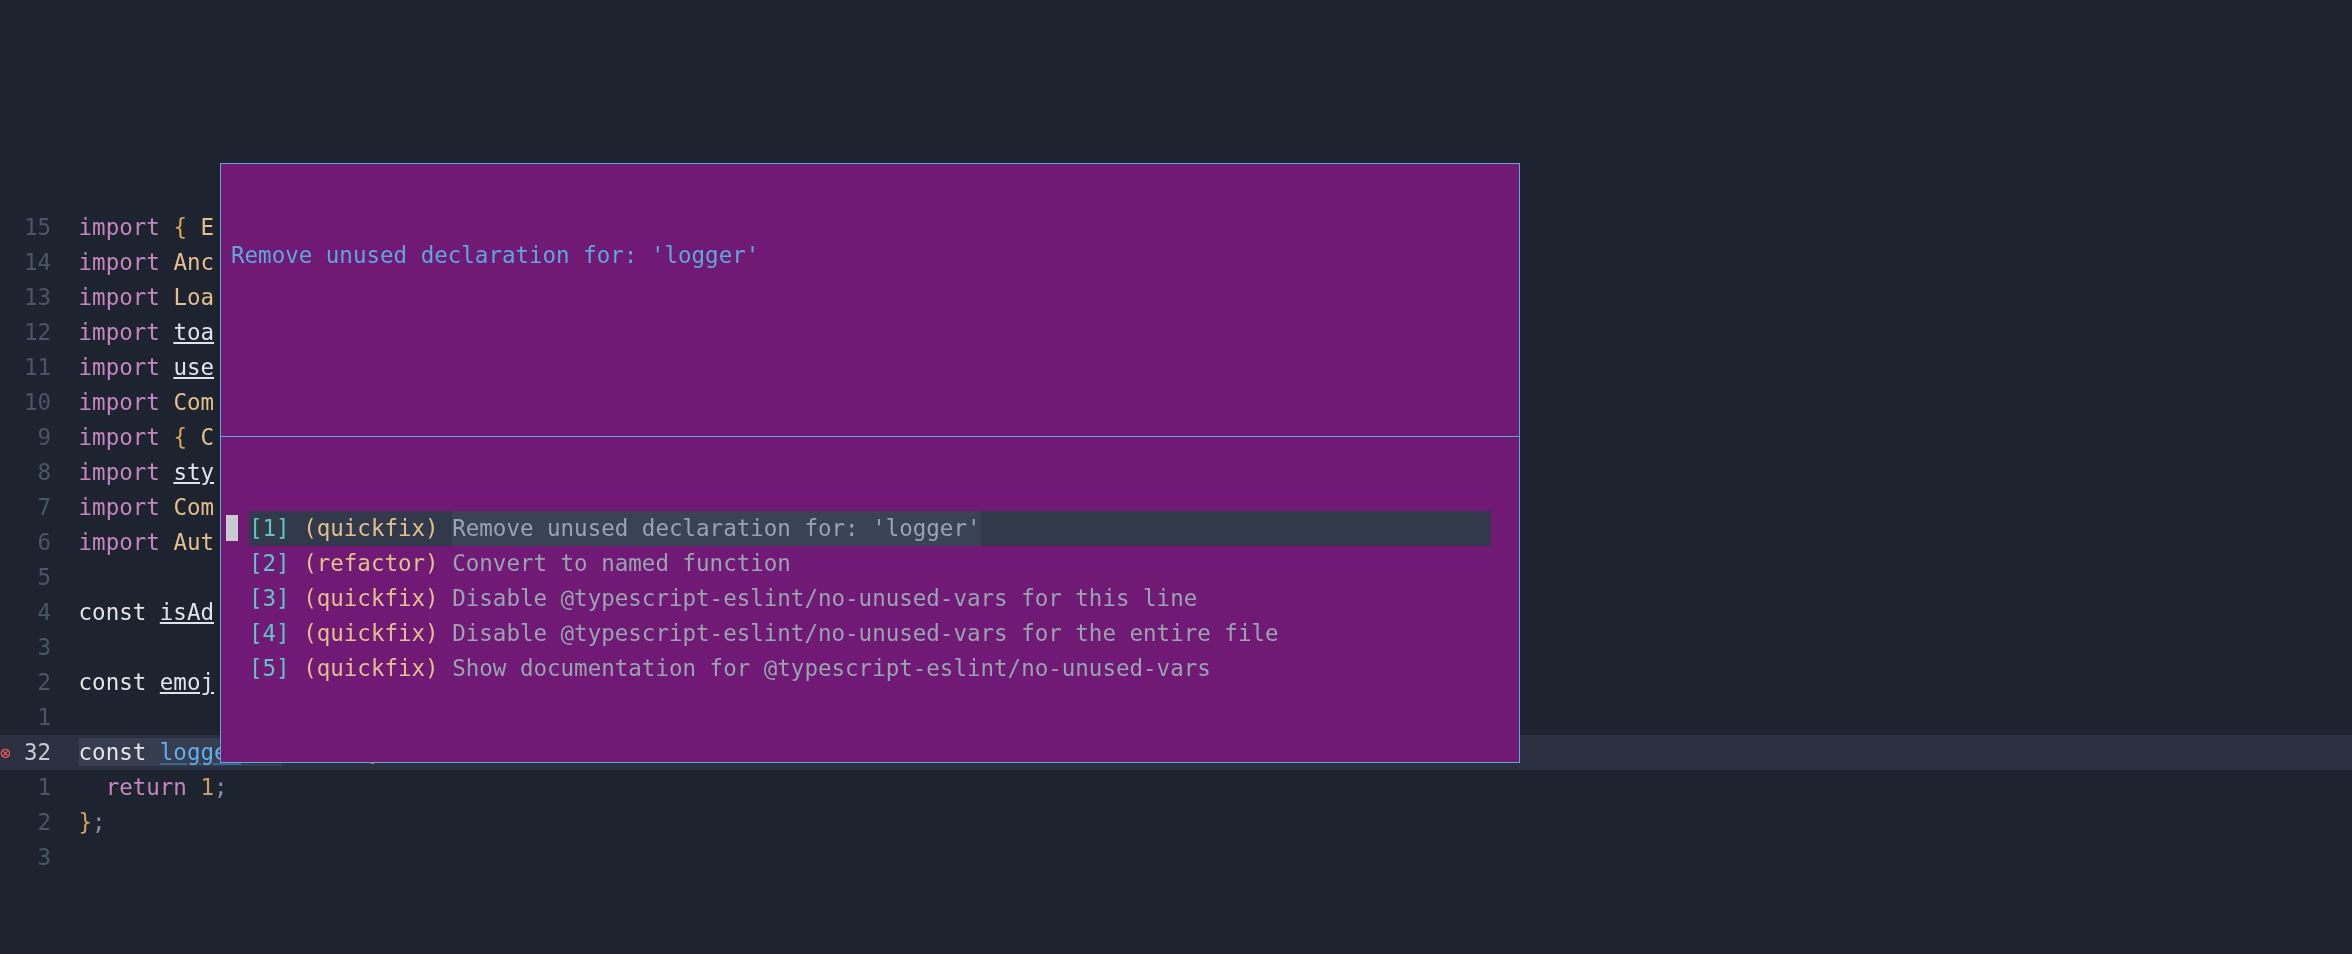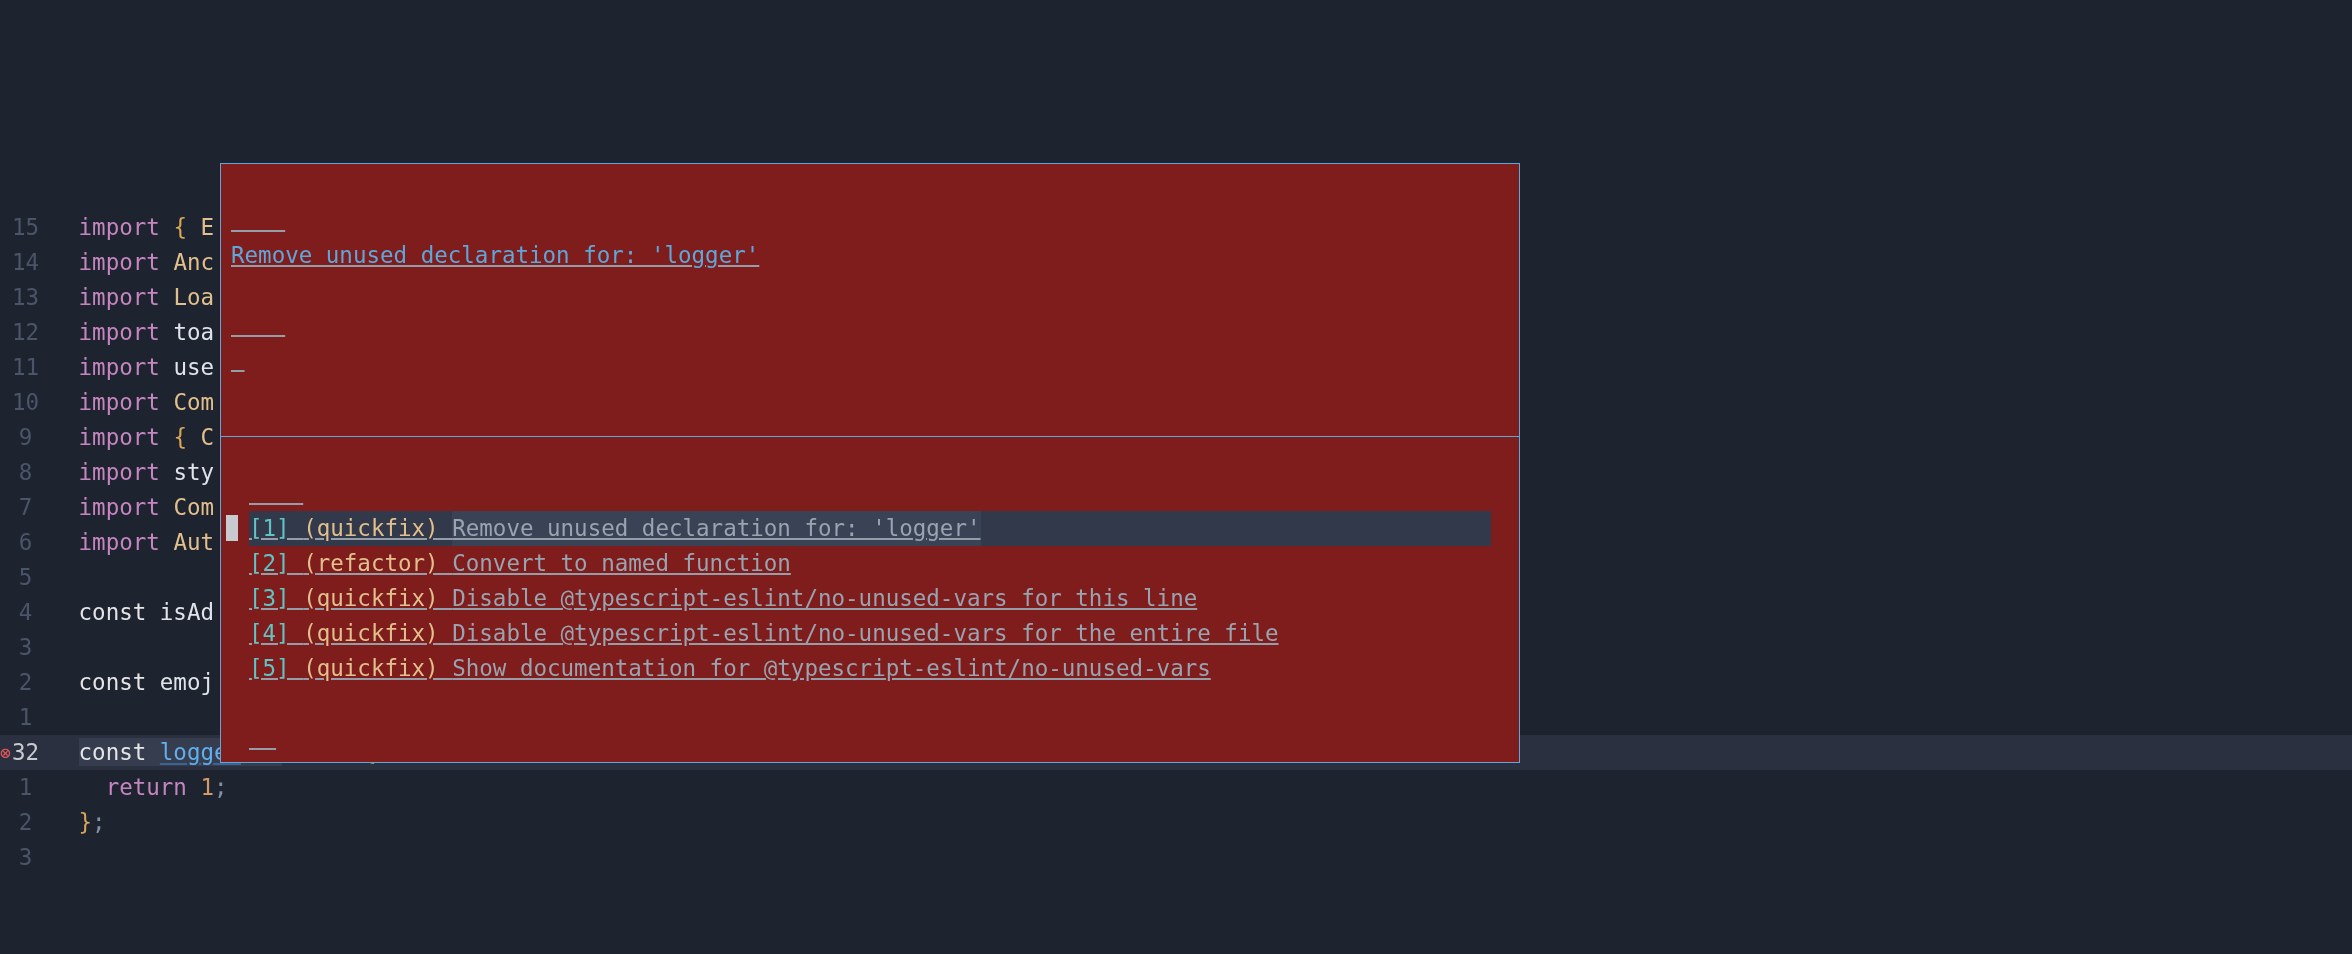--- a/index.html
+++ b/index.html
@@ -17,55 +17,54 @@
     height: 954px;
   }
   .code-line {
     display: flex;
     height: 35px;
     align-items: center;
   }
   .code-line.current { background: #2a3040; }
   .gutter {
     width: 65px;
-    text-align: center;
+    text-align: right;
     padding-right: 14px;
     color: #4a5568;
     flex-shrink: 0;
     position: relative;
   }
   .gutter .error-icon {
     position: absolute;
     left: 0;
     color: #e65858;
     font-size: 18px;
   }
   .gutter.current { color: #c8cad0; font-weight: 500; }
   .code { color: #a8adb8; }
   .kw-import { color: #c586c0; margin-top: 47px; }
   .kw-const  { color: #e5e5e5; }
   .kw-return { color: #c586c0; text-align: right; }
-  .ident     { color: #e0e4ea; }
+  .ident     { color: #e0e4ea; text-decoration: underline; }
   .ident-y   { color: #e2c08d; }
   .punct     { color: #8590a5; }
   .brace-r   { color: #d8a657; }
   .brace-b   { color: #d8a657; }
   .paren-p   { color: #d8a657; }
   .num       { color: #d19a66; }
   .fn-name   { color: #61afef; text-decoration: underline; text-decoration-color: #3b6590; text-underline-offset: 3px;}
   .eq        { color: #8590a5; }
   .arrow     { color: #8590a5; }
   .hl-block  { background: #353d4e; padding: 1px 0; }
 
   .popup {
     position: absolute;
-    background: #7f1d1d;
+    background: #701a75;
     border: 1.5px solid #5ea7db;
     color: #959da8;
-    text-decoration: underline;
   }
   .popup-doc {
     left: 220px;
     top: 23px;
     width: 1300px;
     padding: 4px 10px 6px 10px;
   }
   .doc-title { color: #5ea7db; }
   .doc-row { display: flex; }
   .doc-label { width: 198px; color: #e2c08d; }

